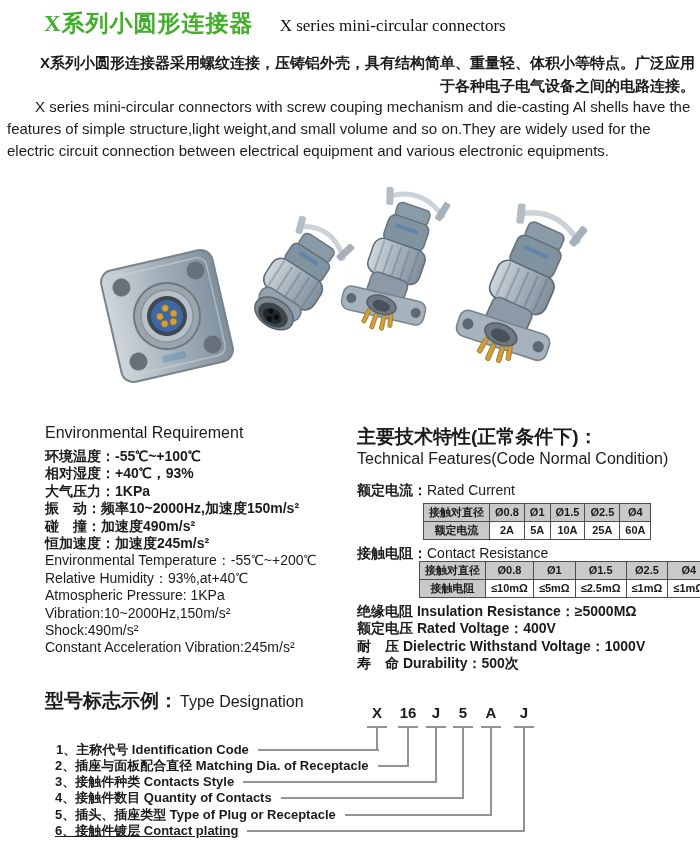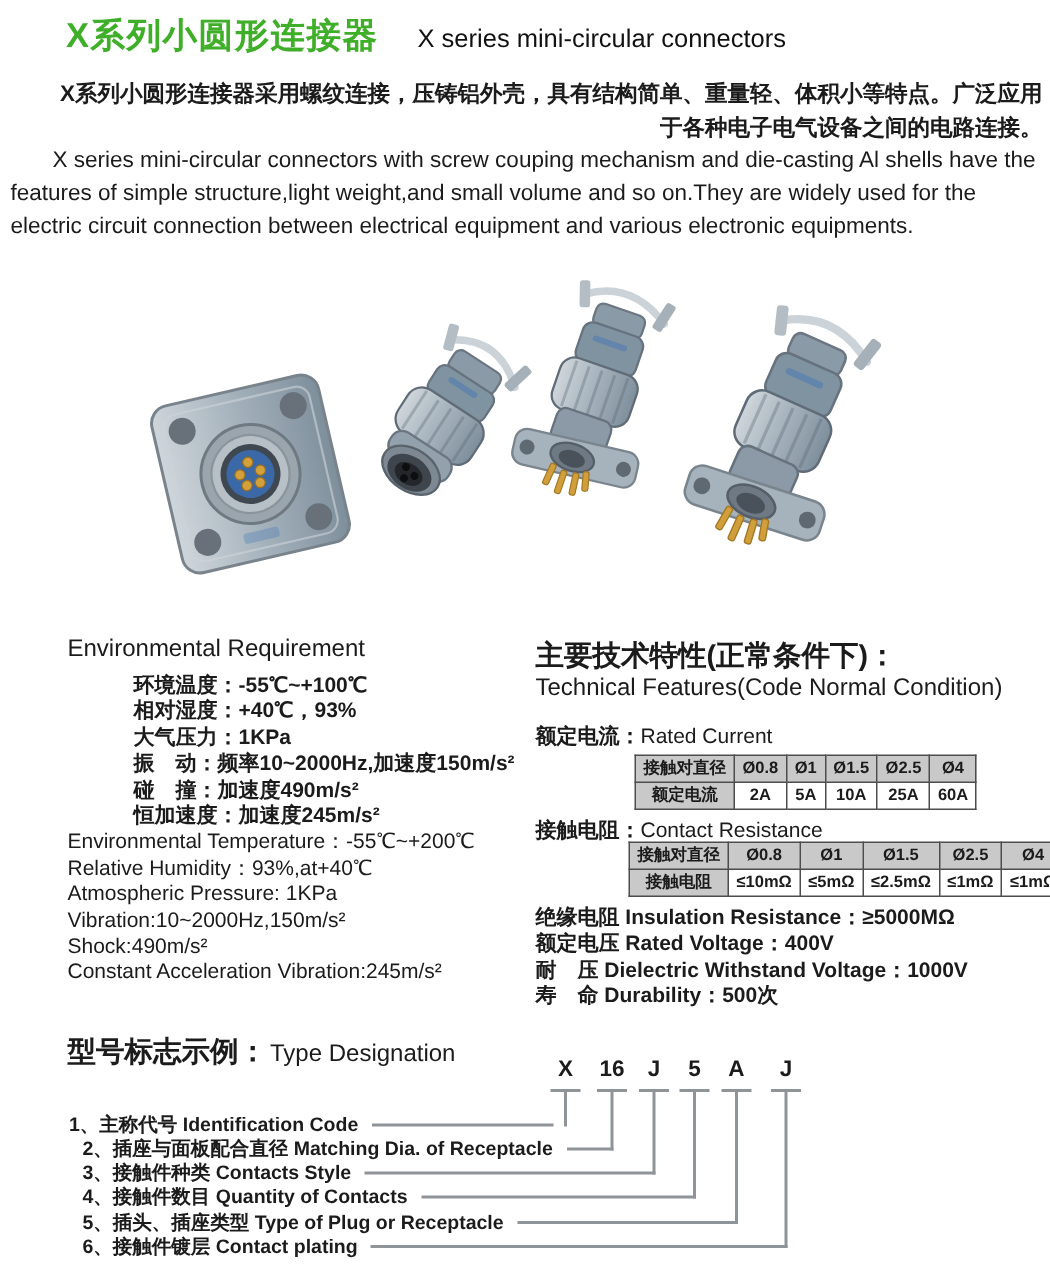--- a/index.html
+++ b/index.html
@@ -4,40 +4,40 @@
 <style>
   * { margin:0; padding:0; box-sizing:border-box; }
   html,body { background:#ffffff; }
   body {
     width:700px; height:855px; position:relative; overflow:hidden;
     font-family:"Liberation Sans", sans-serif; color:#1b1b1b;
   }
   .abs { position:absolute; }
 
   
-  .titlebar { left:44px; top:8px; display:flex; align-items:baseline; gap:26px; }
+  .titlebar { left:44px; top:8px; display:flex; align-items:baseline; gap:26px;font-family:Liberation Serif, serif; }
   .title-zh { font-size:23px; font-weight:bold; color:#3fae28; letter-spacing:1px; }
   .title-en { font-size:17px; font-weight:normal; color:#111; }
 
   
   .intro { left:7px; width:688px; text-indent:28px; }
   .intro-zh { top:51px; font-size:15px; font-weight:bold; line-height:23px;text-align:right; }
   .intro-en { top:96px; font-size:15px; font-weight:normal; line-height:22px; }
 
   
   .photos { left:0; top:168px; width:700px; height:250px; }
 
   
   .section-h-zh { font-size:19px; font-weight:bold; }
   .section-h-en { font-size:16px; font-weight:normal; margin-top:0; }
 
   .env { left:45px; top:424px; width:310px; }
   .env .lines { margin-top:6px; }
   .env .line { font-size:14px; line-height:17.4px; white-space:nowrap; }
-  .env .line.zh { font-weight:bold;margin-left:44px; }
+  .env .line.zh { font-weight:bold; }
 
   .tech { left:357px; top:424px; width:343px; }
   .tech .label { font-size:14px; white-space:nowrap; }
   .tech .label .zh { font-weight:bold; }
   .spec-table { border-collapse:collapse; }
   .spec-table td, .spec-table th {
     border:1.5px solid #4d4d4d; font-size:11px; font-weight:bold;
     padding:1px 5px; text-align:center; line-height:15px; white-space:nowrap;
   }
   .spec-table .hdr { background:#c9c9c9; }
@@ -244,37 +244,37 @@
   <div class="dash" style="left:481px;"></div>
   <div class="dash" style="left:514px;"></div>
 
   <div class="vline" style="left:376px; height:24px;"></div>
   <div class="vline" style="left:407px; height:40px;"></div>
   <div class="vline" style="left:435px; height:56px;"></div>
   <div class="vline" style="left:462px; height:72px;"></div>
   <div class="vline" style="left:490px; height:89px;"></div>
   <div class="vline" style="left:523px; height:105px;"></div>
 
-  <div class="d-row" style="left:46px; top:53px;  width:323px;">
+  <div class="d-row" style="left:56px; top:53px;  width:323px;">
     <span class="lbl">1、主称代号 Identification Code</span>
       <span class="lead"></span>
   </div>
   <div class="d-row" style="left:55px; top:69px;  width:354px;">
     <span class="lbl">2、插座与面板配合直径 Matching Dia. of Receptacle</span>
       <span class="lead"></span>
   </div>
   <div class="d-row" style="left:55px; top:85px;  width:382px;">
     <span class="lbl">3、接触件种类 Contacts Style</span>
       <span class="lead"></span>
   </div>
   <div class="d-row" style="left:55px; top:101px; width:409px;">
     <span class="lbl">4、接触件数目 Quantity of Contacts</span>
       <span class="lead"></span>
   </div>
   <div class="d-row" style="left:55px; top:118px; width:437px;">
     <span class="lbl">5、插头、插座类型 Type of Plug or Receptacle</span>
       <span class="lead"></span>
   </div>
-  <div class="d-row" style="left:55px; top:134px; width:470px;">
+  <div class="d-row" style="left:55px; top:134px; width:470px;text-decoration:underline;">
     <span class="lbl">6、接触件镀层 Contact plating</span>
       <span class="lead"></span>
   </div>
 </section>
 
 </body></html>

